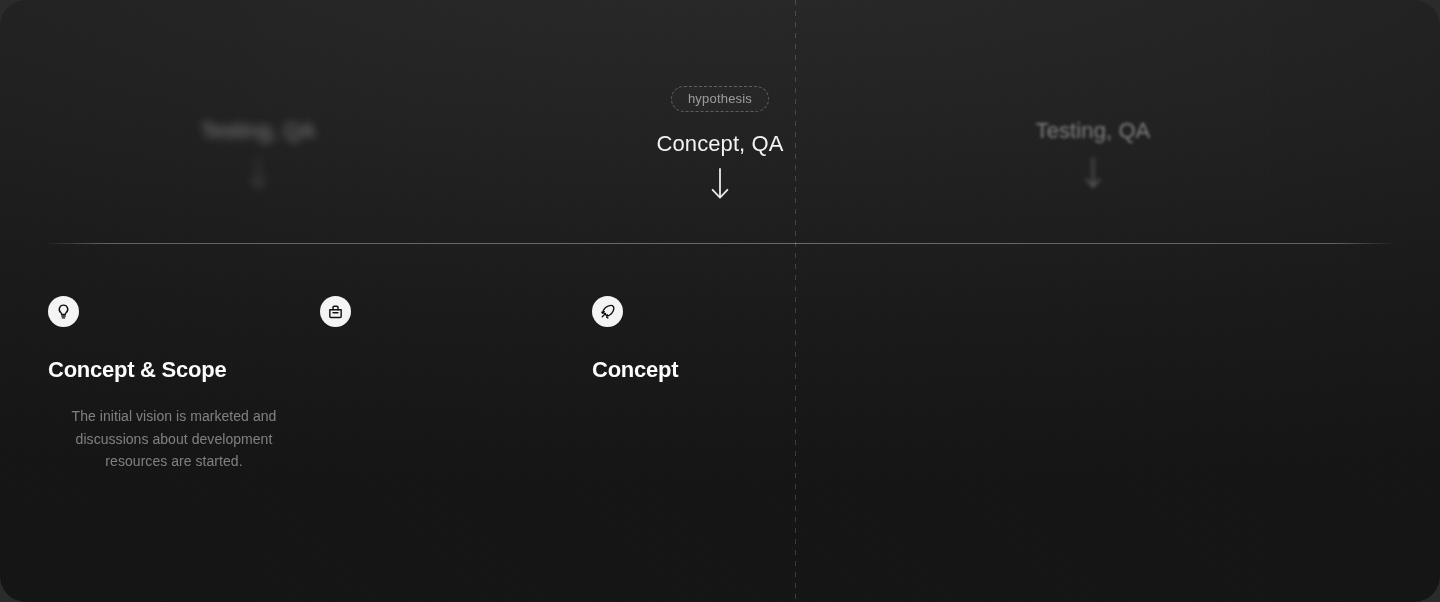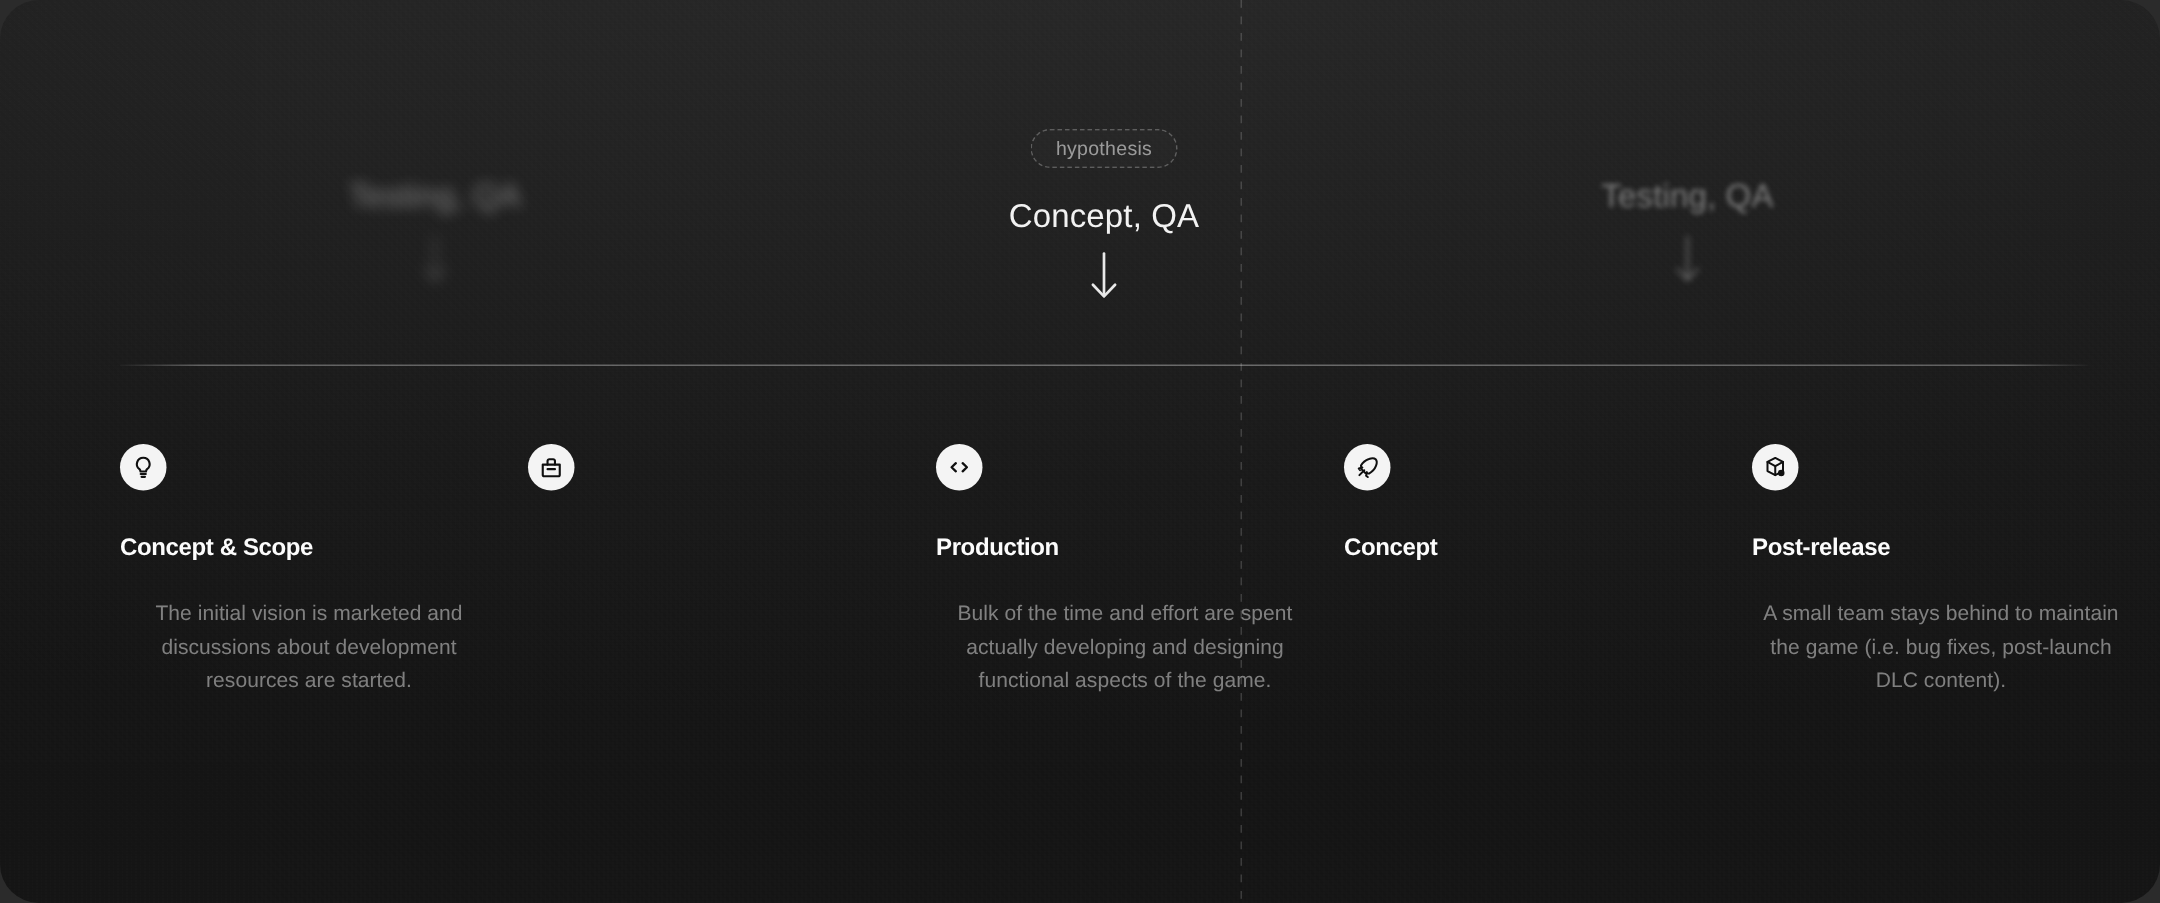--- a/index.html
+++ b/index.html
@@ -40,21 +40,21 @@
     position: absolute;
     inset: 0;
     pointer-events: none;
     opacity: .5;
     background-image:
       repeating-linear-gradient(0deg,   rgba(255,255,255,.012) 0 1px, transparent 1px 2px),
       repeating-linear-gradient(90deg,  rgba(255,255,255,.010) 0 1px, transparent 1px 3px),
       repeating-linear-gradient(45deg,  rgba(0,0,0,.05) 0 2px, transparent 2px 4px);
   }
 
-  .panel-inner { position: absolute; inset: 0; z-index: 2; margin-left: 32px; }
+  .panel-inner { position: absolute; inset: 0; z-index: 2; }
 
   
   .hero {
     position: absolute;
     left: 50%;
     top: 86px;
     transform: translateX(-50%);
     width: 340px;
     text-align: center;
   }
@@ -168,21 +168,21 @@
     background: #f4f4f4;
     display: flex;
     align-items: center;
     justify-content: center;
     color: #101010;
   }
   .stage-icon svg { display: block; }
 
   .stage-title {
     margin-top: 30px;
-    font-size: 16px;
+    font-size: 22px;
     font-weight: 700;
     letter-spacing: -.25px;
     color: #fcfcfc;
     white-space: nowrap;
   }
 
   .stage-desc {
     margin-top: 22px;
     font-size: 14px;
     line-height: 22.5px;
@@ -250,52 +250,30 @@
         <div class="stage-col">
           <div class="stage-icon">
             <svg width="17" height="17" viewBox="0 0 24 24" fill="none" stroke="currentColor" stroke-width="2" stroke-linecap="round" stroke-linejoin="round">
               <path d="M4 9.5h16V19a1.5 1.5 0 0 1-1.5 1.5h-13A1.5 1.5 0 0 1 4 19V9.5z"></path>
               <path d="M8.5 9.5V6.2A1.7 1.7 0 0 1 10.2 4.5h3.6a1.7 1.7 0 0 1 1.7 1.7v3.3"></path>
               <path d="M8.5 13.8h7"></path>
             </svg>
           </div>
         </div>
 
-        <div class="stage-col">
-          <div class="stage-icon">
-            <svg width="17" height="17" viewBox="0 0 24 24" fill="none" stroke="currentColor" stroke-width="2.2" stroke-linecap="round" stroke-linejoin="round">
-              <path d="M8.8 8.2 4.8 12l4 3.8"></path>
-              <path d="M15.2 8.2 19.2 12l-4 3.8"></path>
-            </svg>
-          </div>
-          <div class="stage-title">Production</div>
-          <div class="stage-desc">Bulk of the time and effort are spent actually developing and designing functional aspects of the game.</div>
-        </div>
 
         <div class="stage-col">
           <div class="stage-icon">
             <svg width="17" height="17" viewBox="0 0 24 24" fill="none" stroke="currentColor" stroke-width="1.9" stroke-linecap="round" stroke-linejoin="round">
               <path d="M13.6 4.2c2.6-1 5.2-.8 6.3.3s1.3 3.7.3 6.3c-1 2.6-3.6 5.6-6.6 7.2l-3.4-.6-3.6-3.6-.5-3.4c1.6-3 4.6-5.2 7.5-6.2z"></path>
               <path d="M9.2 14.8 4.6 19.4"></path>
               <path d="M7.4 12.3 4 13.1l1.2 1.6"></path>
               <path d="M11.7 16.6l-.8 3.4 1.6 1.2"></path>
             </svg>
           </div>
           <div class="stage-title">Concept</div>
         </div>
 
-        <div class="stage-col">
-          <div class="stage-icon">
-            <svg width="17" height="17" viewBox="0 0 24 24" fill="none" stroke="currentColor" stroke-width="1.9" stroke-linecap="round" stroke-linejoin="round">
-              <path d="M12 3.2 19.3 7v8.6L12 19.4 4.7 15.6V7z"></path>
-              <path d="M4.7 7 12 10.9 19.3 7"></path>
-              <path d="M12 10.9v8.5"></path>
-              <circle cx="17.6" cy="17.4" r="3.1" fill="currentColor" stroke="none"></circle>
-            </svg>
-          </div>
-          <div class="stage-title">Post-release</div>
-          <div class="stage-desc">A small team stays behind to maintain the game (i.e. bug fixes, post-launch DLC content).</div>
-        </div>
 
       </div>
     </div>
   </div>
 </div>
 
 </body></html>

